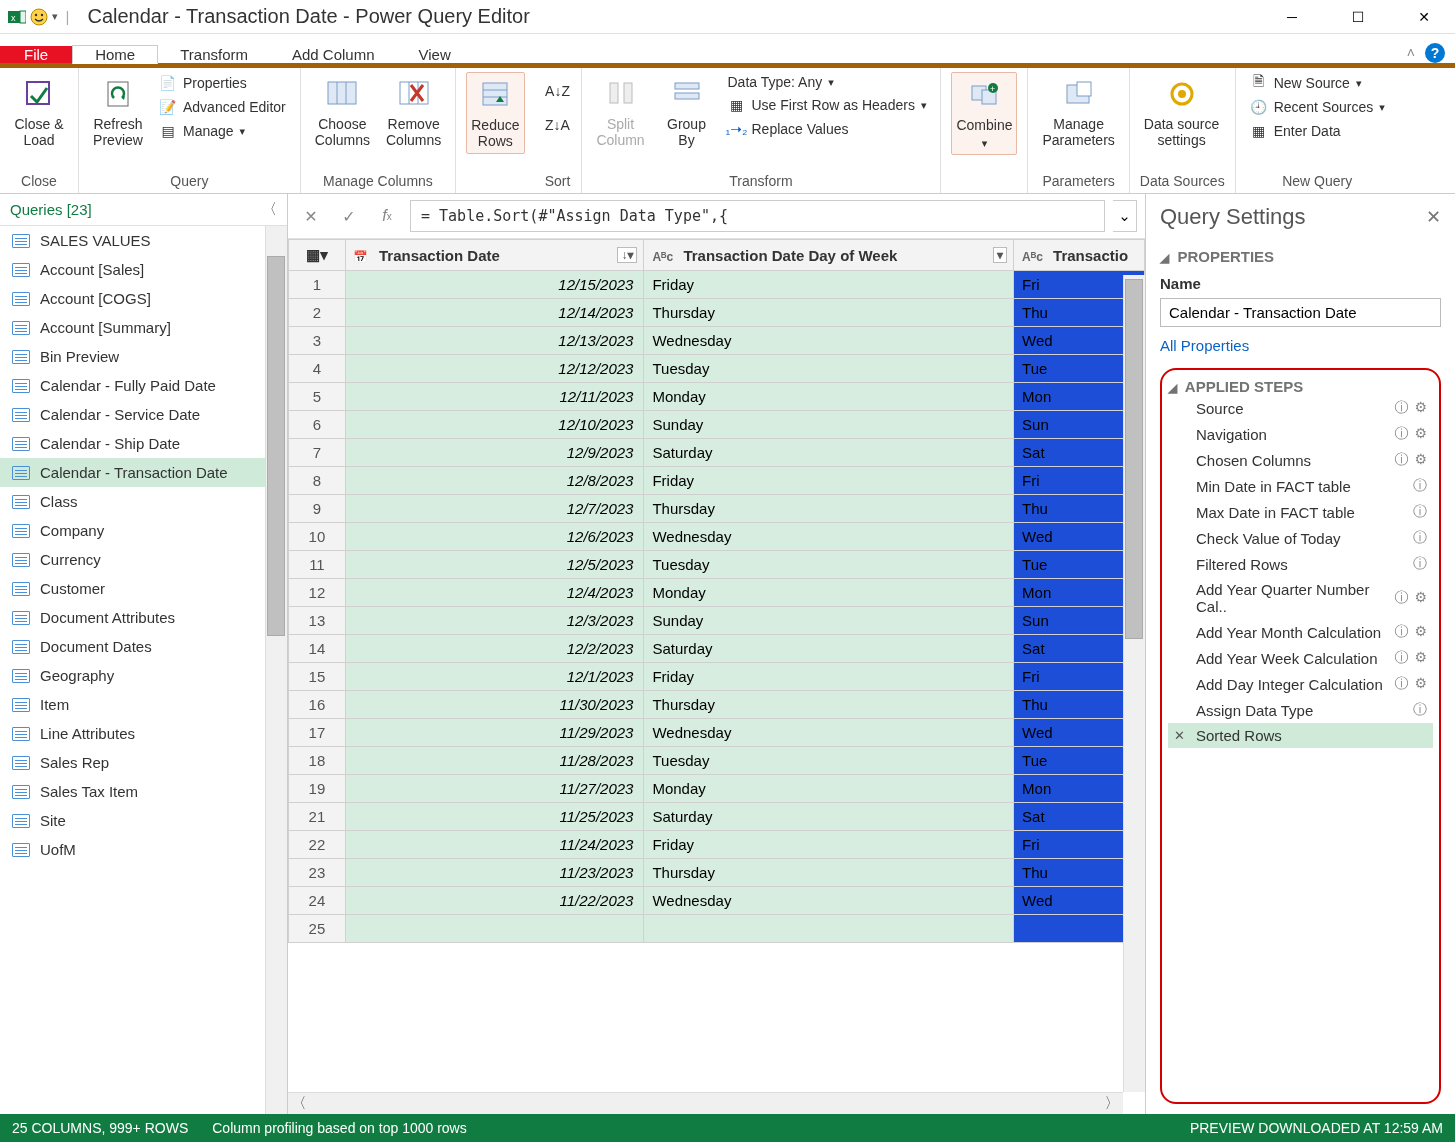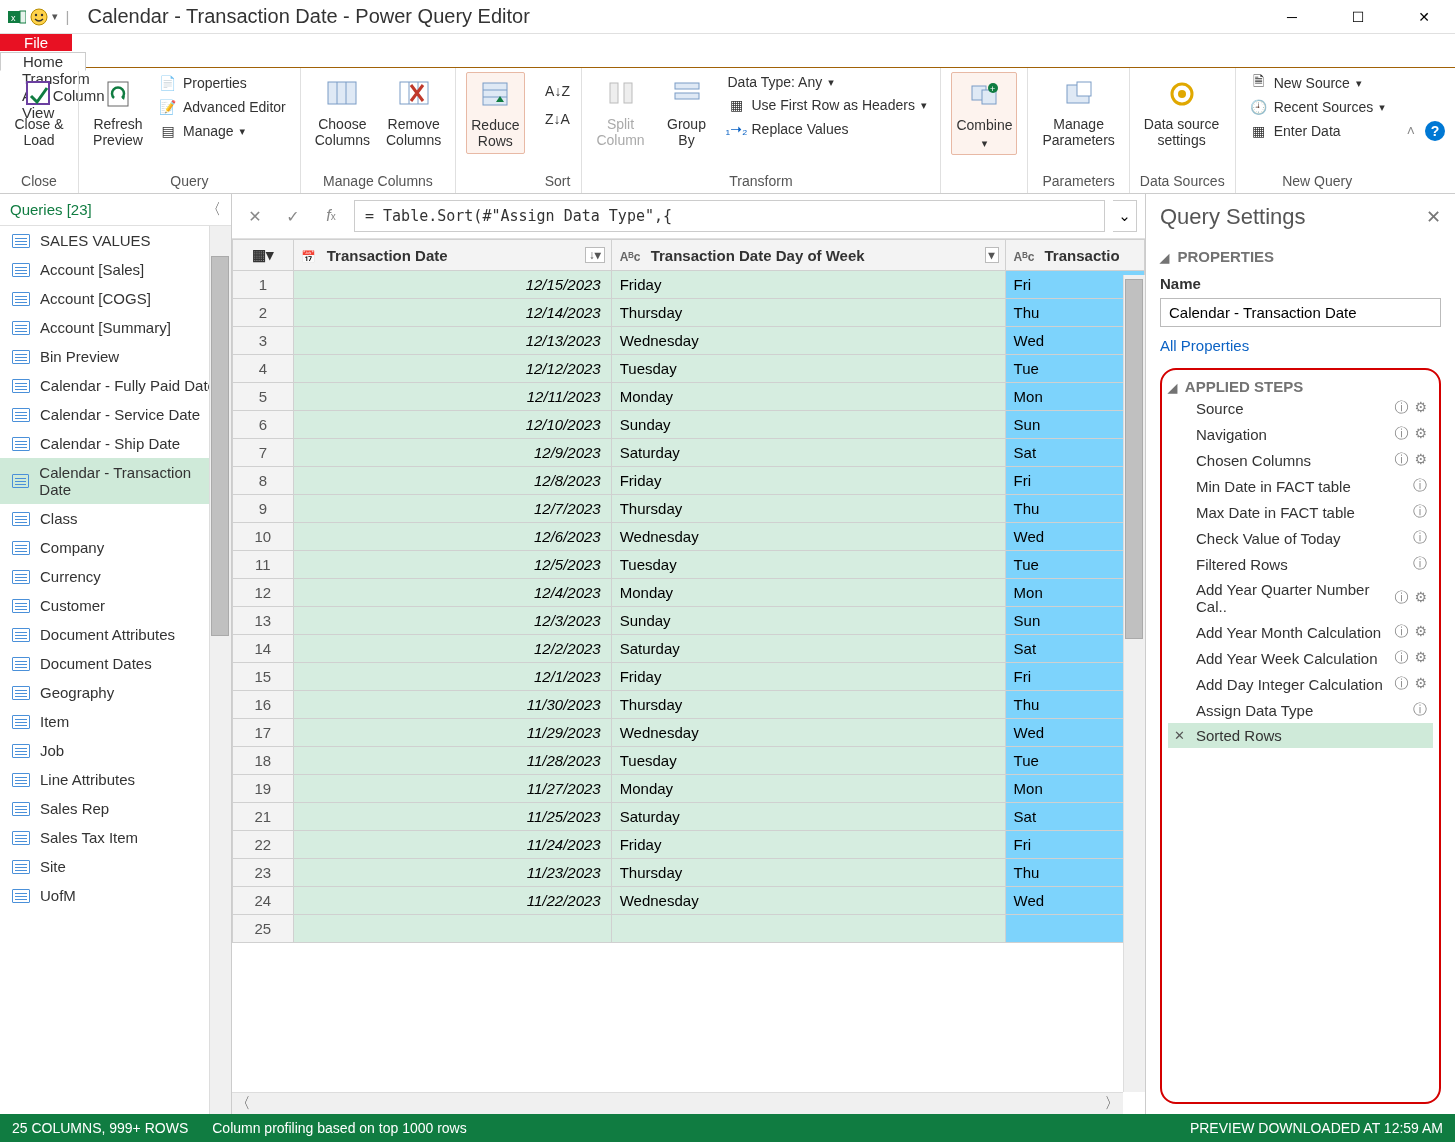--- a/index.html
+++ b/index.html
@@ -7,21 +7,21 @@
 
   
   .titlebar { height: 34px; display: flex; align-items: center; padding: 0 8px; border-bottom: 1px solid #e0e0e0; }
   .titlebar-left { display: flex; align-items: center; gap: 4px; }
   .titlebar-icon { width: 18px; height: 18px; display:inline-flex; align-items:center; justify-content:center; }
   .titlebar-title { font-size: 20px; color: #333; margin-left: 10px; }
   .titlebar-controls { margin-left: auto; display: flex; gap: 20px; }
   .win-btn { width: 46px; height: 30px; display: flex; align-items: center; justify-content: center; font-size: 14px; }
 
   
-  .ribbon-tabs { height: 34px; display: flex; align-items: flex-start; border-bottom: 1px solid #a16207; flex-direction: column; }
+  .ribbon-tabs { height: 34px; display: flex; align-items: flex-end; border-bottom: 5px solid #a16207; }
   .ribbon-tab { padding: 0 22px; display: flex; align-items: center; font-size: 15px; color: #333; cursor: pointer; }
   .ribbon-tab.file { background: #e81123; color: #fff; font-weight: normal; padding: 0 24px; }
   .ribbon-tab.active { border: 1px solid #ccc; border-bottom: 1px solid #fff; position: relative; top:1px; background:#fff; }
   .ribbon-tab-right { margin-left: auto; display: flex; align-items: center; gap: 10px; padding-right: 10px; }
   .collapse-caret { font-size: 14px; color: #888; }
   .help-circle { width: 20px; height: 20px; border-radius: 50%; background: #0078d4; color:#fff; display:flex;align-items:center;justify-content:center;font-size:14px;font-weight:bold; }
 
   
   .ribbon { height: 126px; display: flex; border-bottom: 1px solid #ccc; }
   .ribbon-group { border-right: 1px solid #e0e0e0; padding: 4px 10px 2px 10px; display:flex; flex-direction:column; }
@@ -33,21 +33,21 @@
   .small-btns { display:flex; flex-direction:column; gap:2px; }
   .small-btn { display:flex; align-items:center; gap:6px; font-size:14px; color:#333; padding:2px 4px; cursor:pointer; }
   .small-btn .ic { width:18px; height:18px; display:inline-flex;align-items:center;justify-content:center;font-size:14px; }
   .big-btn.disabled, .small-btn.disabled { color:#aaa; }
   .big-btn.disabled .ic { color:#bbb; }
 
   
   .main { display:flex; height: calc(1142px - 34px - 34px - 126px - 28px); }
 
   
-  .queries-pane { width: 232px; border-right: 1px solid #ccc; display:flex; flex-direction:column; }
+  .queries-pane { width: 288px; border-right: 1px solid #ccc; display:flex; flex-direction:column; }
   .queries-header { display:flex; align-items:center; justify-content:space-between; padding: 6px 10px; color:#107c41; font-size:15px; border-bottom:1px solid #e0e0e0; }
   .queries-list { flex:1; overflow:hidden; position:relative; }
   .queries-scroll { position:absolute; top:0; right:0; width:22px; height:100%; background:#f0f0f0; border-left:1px solid #ddd; }
   .queries-thumb { position:absolute; right:2px; top:30px; width:18px; height:380px; background:#c0c0c0; border:1px solid #aaa; }
   .query-item { display:flex; align-items:center; gap:10px; padding:6px 12px; font-size:15px; color:#333; cursor:pointer; }
   .query-item.selected { background:#cfead9; }
   .qicon { width:18px; height:14px; border:1px solid #4a90d9; border-radius:1px; position:relative; }
   .qicon:before { content:""; position:absolute; top:3px; left:2px; right:2px; height:1px; background:#4a90d9; box-shadow:0 3px 0 #4a90d9, 0 6px 0 #4a90d9; }
 
   
@@ -63,21 +63,21 @@
   table.grid th { background:#f3f3f3; padding:6px 8px; text-align:left; font-weight:600; color:#333; position:relative; }
   .col-rowhdr { width:40px; background:#f3f3f3; text-align:center !important; color:#555; }
   .col-date { width:210px;margin-left:36px; }
   .col-dow { width:260px; }
   .col-abbr { width:80px; }
   .th-filter { position:absolute; right:6px; top:50%; transform:translateY(-50%); font-size:12px; color:#555; border:1px solid #bbb; padding:0 3px; background:#fff; }
   .th-type { font-size:12px; color:#666; margin-right:6px; }
   table.grid td { padding:5px 8px; background:#d6ede0; }
   table.grid td.rowhdr { background:#f3f3f3; text-align:center; color:#555; }
   table.grid td.date { text-align:right; font-style:italic; padding-right:10px; }
-  table.grid td.abbr { background:#7dd3fc;margin-left:36px; }
+  table.grid td.abbr { background:#1d4ed8;margin-left:36px; }
   .grid-vscroll { position:absolute; top:36px; right:0; width:22px; bottom:22px; background:#f0f0f0; border-left:1px solid #ddd; }
   .grid-vthumb { position:absolute; right:2px; top:4px; width:18px; height:360px; background:#c0c0c0; border:1px solid #aaa; }
   .grid-hscroll { position:absolute; left:0; right:22px; bottom:0; height:22px; background:#f0f0f0; border-top:1px solid #ddd; display:flex;align-items:center; }
   .grid-hscroll .arrow { width:22px;text-align:center;color:#555; }
 
   
   .settings-pane { width:310px; border-left:1px solid #ccc; padding:10px 14px; display:flex; flex-direction:column; }
   .settings-title { font-size:22px; color:#555; display:flex; justify-content:space-between; align-items:center; }
   .settings-close { font-size:18px; color:#777; cursor:pointer; }
   .section-hdr { color:#737373; font-weight:600; font-size:15px; margin-top:18px; }
@@ -233,21 +233,21 @@
         </span>
         <span style="white-space:pre-line;text-align:center;">Reduce
 Rows</span>
       </div>
     </div>
     <div class="ribbon-group-label">&nbsp;</div>
   </div>
 
   <div class="ribbon-group">
     <div class="ribbon-group-body">
-      <div class="small-btns" style="gap:6px;padding-top:8px;">
+      <div class="small-btns" style="gap:12px;padding-top:8px;">
         <div class="small-btn">
           <span class="ic">A↓Z</span>
         </div>
         <div class="small-btn">
           <span class="ic">Z↓A</span>
         </div>
       </div>
     </div>
     <div class="ribbon-group-label">Sort</div>
   </div>
@@ -436,24 +436,20 @@
           <span class="qicon"></span>
           <span>Document Dates</span>
         </div>
         <div class="query-item">
           <span class="qicon"></span>
           <span>Geography</span>
         </div>
         <div class="query-item">
           <span class="qicon"></span>
           <span>Item</span>
-        </div>
-        <div class="query-item">
-          <span class="qicon"></span>
-          <span>Job</span>
         </div>
         <div class="query-item">
           <span class="qicon"></span>
           <span>Line Attributes</span>
         </div>
         <div class="query-item">
           <span class="qicon"></span>
           <span>Sales Rep</span>
         </div>
         <div class="query-item">

